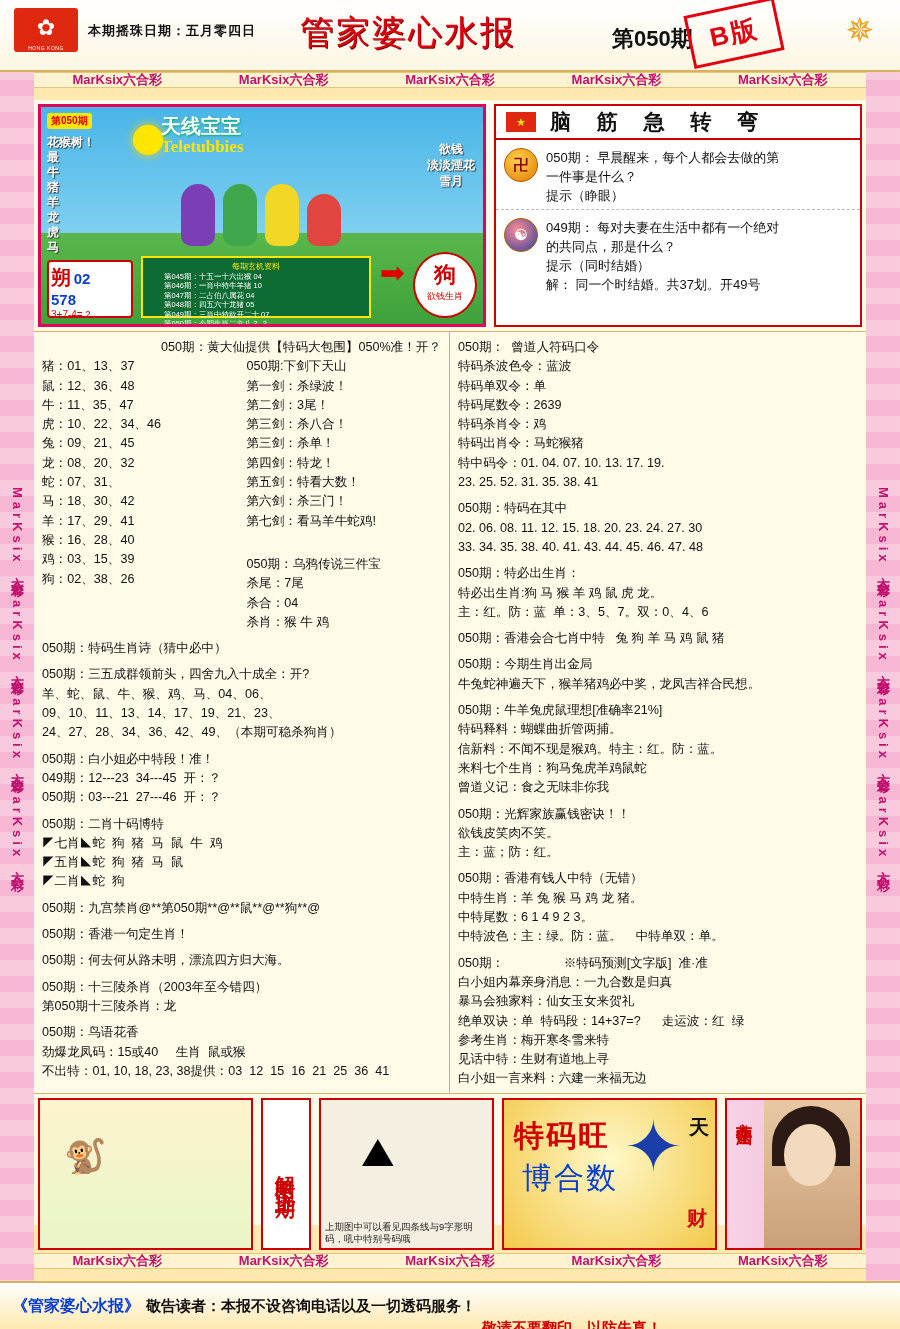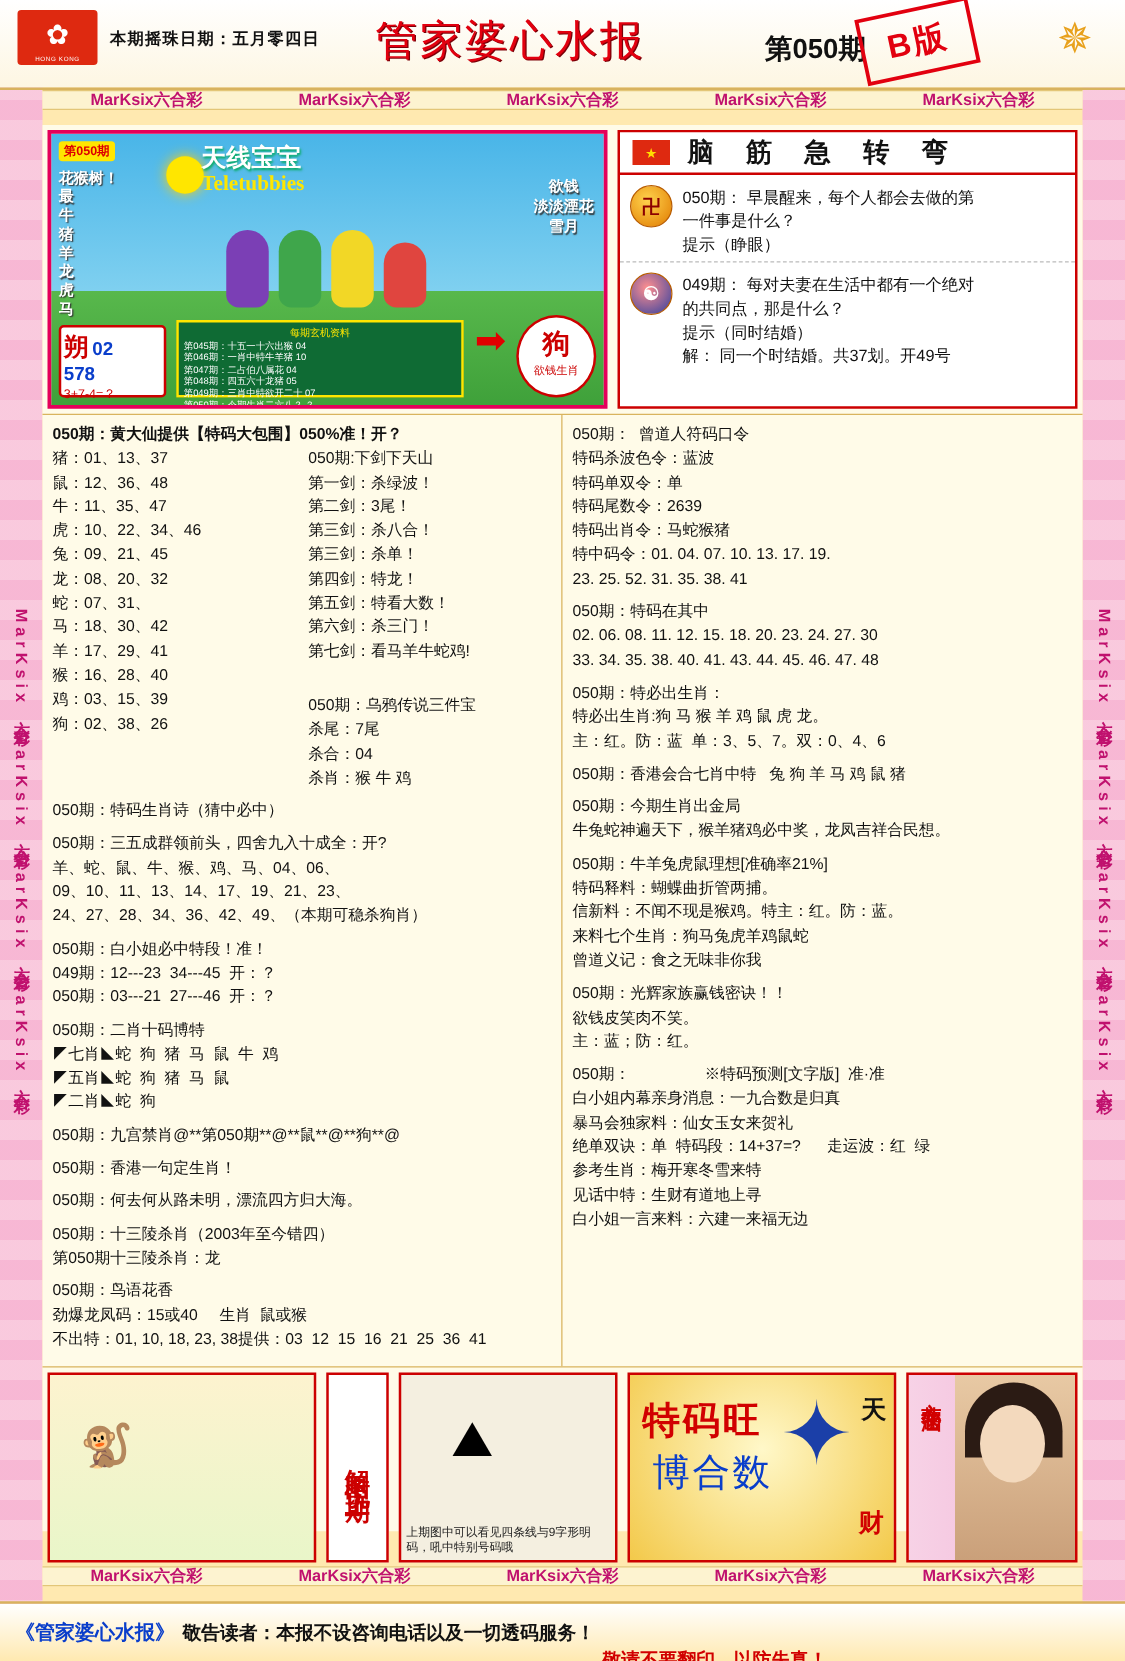--- a/index.html
+++ b/index.html
@@ -128,21 +128,21 @@
   }
   .teletubby { position:absolute; bottom:78px; width:34px; height:62px; border-radius:17px 17px 10px 10px;}
   .tb1 { left:140px; background:#7b3fb5; }
   .tb2 { left:182px; background:#3fa64b; }
   .tb3 { left:224px; background:#f2d726; }
   .tb4 { left:266px; background:#e0453f; height:52px; bottom:78px;}
   .sun { position:absolute; left:92px; top:18px; width:30px; height:30px; border-radius:50%; background:#ffe600; box-shadow:0 0 10px #ffd000;}
   .tv-panel {
     position:absolute; left:100px; bottom:6px; width:230px; height:62px;
     background:#0f6b34; border:2px solid #ffe600; color:#fff;
-    font-size:7.5px; line-height:9.5px; padding:4px 4px;
+    font-size:7.5px; line-height:9.5px; padding:4px 21px;
   }
   .tv-panel .ph { color:#ffe600; font-size:8px; text-align:center; display:block; }
   .moon-badge {
     position:absolute; left:6px; bottom:6px; width:86px; height:58px;
     background:#fff; border:2px solid #c00; border-radius:4px;
     font-size:10px; color:#c00; padding:2px;
   }
   .moon-badge .big { font-size:20px; font-weight:bold; }
   .moon-badge .nums { color:#0a3ecb; font-size:15px; font-weight:bold; }
   .dog-badge {
@@ -186,21 +186,21 @@
   .cols { display:flex; height:762px; border-bottom:1px solid #d9b45e; }
   .col {
     width:50%; padding:6px 8px;
     font-size:12.6px; line-height:19.3px; color:#111;
   }
   .col.left { border-right:1px solid #d9b45e; }
   .blk { margin-bottom:7px; }
   .blk .ln { white-space:pre-wrap; }
   .two-col-inner { display:flex; gap:10px; }
   .two-col-inner .c { flex:1; }
-  .bold { font-weight:bold; }
+  .bold { font-weight:normal;text-align:right; }
 
   
   .bottom-row { display:flex; height:160px; }
   .bp { margin:4px; border:2px solid #c00; background:#fff; position:relative; overflow:hidden; }
   .bp1 { width:215px; background:linear-gradient(180deg,#fdf3cf,#e9f6c9); }
   .bp2 { width:50px; background:#fff; display:flex; align-items:center; justify-content:center;}
   .bp2 .vt { writing-mode:vertical-rl; font-size:20px; font-weight:bold; color:#c00; letter-spacing:6px;}
   .bp3 { width:175px; background:#f4efe0; }
   .bp4 { width:215px; background:radial-gradient(circle at 50% 40%,#fff8c9,#f3c94a); }
   .bp5 { flex:1; background:linear-gradient(90deg,#f7d2e6,#f2b6d8); }
@@ -420,20 +420,21 @@
 
       </div>
 
       <div class="col right">
 
         <div class="blk">
           <div class="ln">050期：  曾道人符码口令</div>
           <div class="ln">特码杀波色令：蓝波</div>
           <div class="ln">特码单双令：单</div>
           <div class="ln">特码尾数令：2639</div>
+          <div class="ln">特码杀肖令：鸡</div>
           <div class="ln">特码出肖令：马蛇猴猪</div>
           <div class="ln">特中码令：01. 04. 07. 10. 13. 17. 19.</div>
           <div class="ln">23. 25. 52. 31. 35. 38. 41</div>
         </div>
 
         <div class="blk">
           <div class="ln">050期：特码在其中</div>
           <div class="ln">02. 06. 08. 11. 12. 15. 18. 20. 23. 24. 27. 30</div>
           <div class="ln">33. 34. 35. 38. 40. 41. 43. 44. 45. 46. 47. 48</div>
         </div>
@@ -460,20 +461,26 @@
           <div class="ln">来料七个生肖：狗马兔虎羊鸡鼠蛇</div>
           <div class="ln">曾道义记：食之无味非你我</div>
         </div>
 
         <div class="blk">
           <div class="ln">050期：光辉家族赢钱密诀！！</div>
           <div class="ln">欲钱皮笑肉不笑。</div>
           <div class="ln">主：蓝；防：红。</div>
         </div>
 
+        <div class="blk">
+          <div class="ln">050期：香港有钱人中特（无错）</div>
+          <div class="ln">中特生肖：羊 兔 猴 马 鸡 龙 猪。</div>
+          <div class="ln">中特尾数：6 1 4 9 2 3。</div>
+          <div class="ln">中特波色：主：绿。防：蓝。    中特单双：单。</div>
+        </div>
 
         <div class="blk">
           <div class="ln">050期：                 ※特码预测[文字版]  准·准</div>
           <div class="ln">白小姐内幕亲身消息：一九合数是归真</div>
           <div class="ln">暴马会独家料：仙女玉女来贺礼</div>
           <div class="ln">绝单双诀：单  特码段：14+37=?      走运波：红  绿</div>
           <div class="ln">参考生肖：梅开寒冬雪来特</div>
           <div class="ln">见话中特：生财有道地上寻</div>
           <div class="ln">白小姐一言来料：六建一来福无边</div>
         </div>

